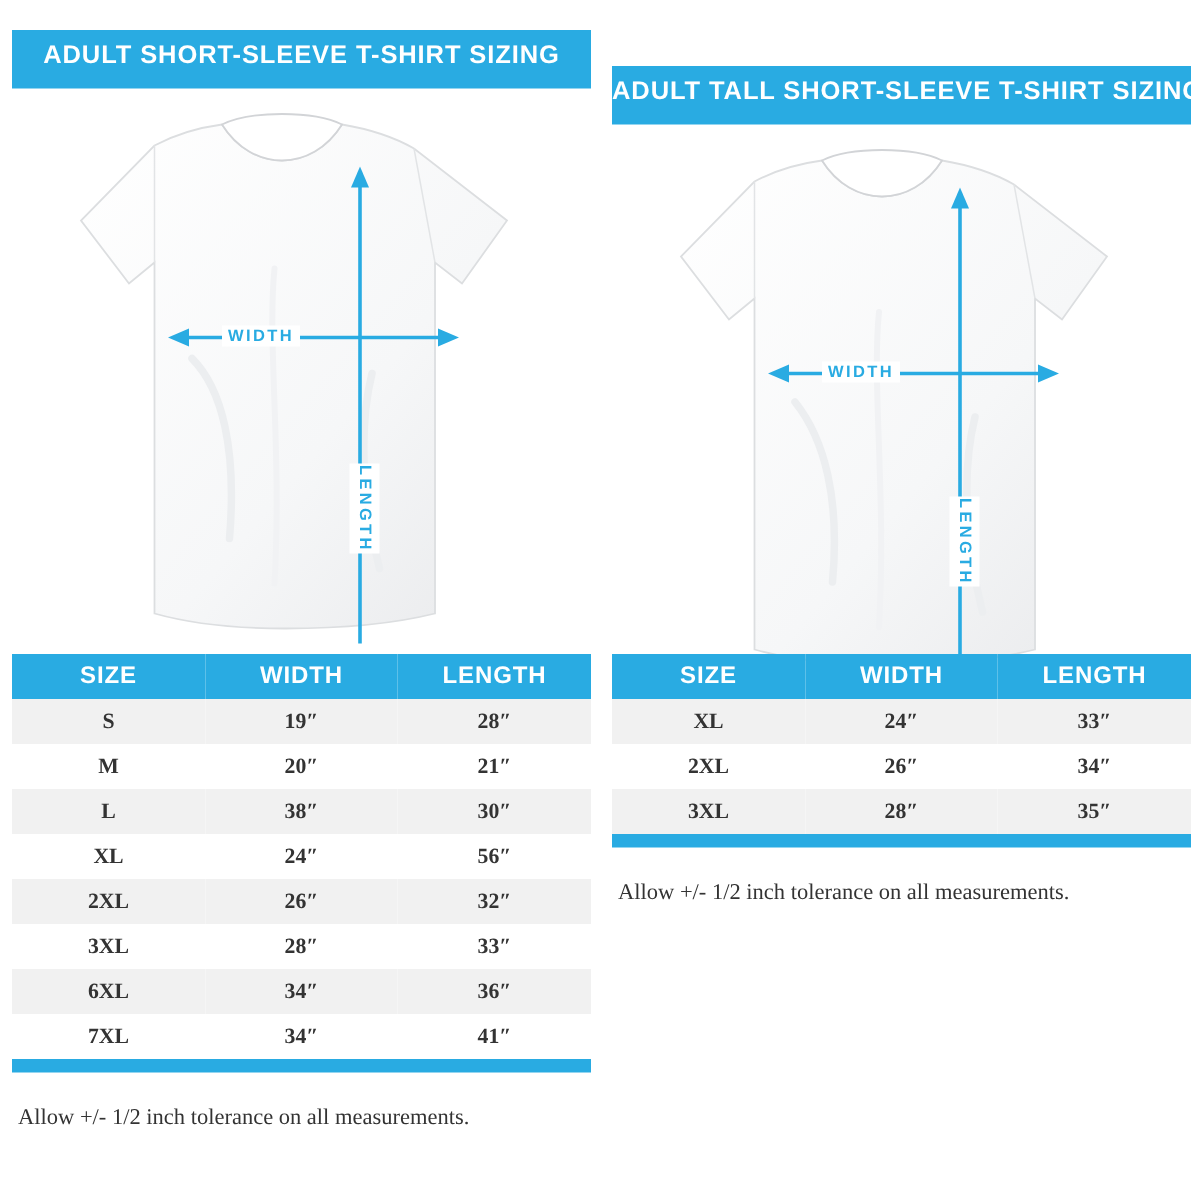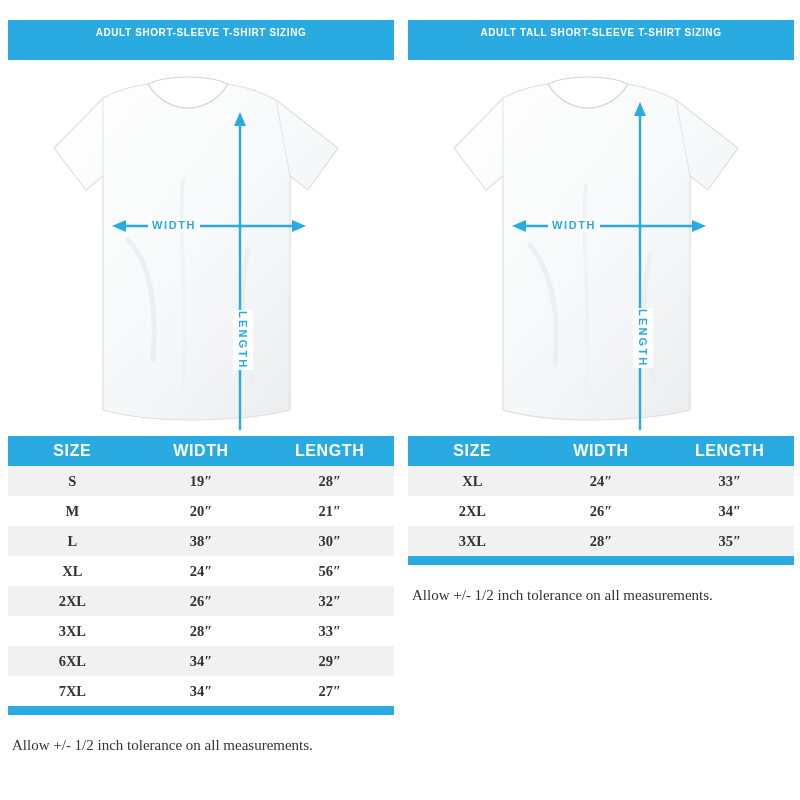--- a/index.html
+++ b/index.html
@@ -19,30 +19,30 @@
     position: relative;
     width: 800px;
     height: 800px;
   }
   .panel {
     position: absolute;
     top: 0;
     width: 386px;
   }
   .panel-left { left: 8px; }
-  .panel-right { left: 408px; }
+  .panel-right { left: 408px; margin-top: 24px; }
 
   .banner {
     background: #29abe2;
     color: #ffffff;
-    font-size: 10px;
+    font-size: 17px;
     font-weight: bold;
     letter-spacing: 0.6px;
     text-align: center;
-    padding: 7px 0 22px 0;
+    padding: 7px 0 12px 0;
     margin-top: 20px;
     white-space: nowrap;
   }
 
   .shirt-area {
     position: relative;
     height: 370px;
   }
 
   .dim-label {
@@ -225,26 +225,26 @@
           <td>32″</td>
         </tr>
         <tr class="even">
           <td>3XL</td>
           <td>28″</td>
           <td>33″</td>
         </tr>
         <tr class="odd">
           <td>6XL</td>
           <td>34″</td>
-          <td>29″</td>
+          <td>36″</td>
         </tr>
         <tr class="even">
           <td>7XL</td>
           <td>34″</td>
-          <td>27″</td>
+          <td>41″</td>
         </tr>
       </tbody>
     </table>
     <div class="bottom-bar"></div>
     <div class="tolerance">Allow +/- 1/2 inch tolerance on all measurements.</div>
   </div>
 
   <div class="table-block right-table">
     <table class="size-table">
       <thead>

